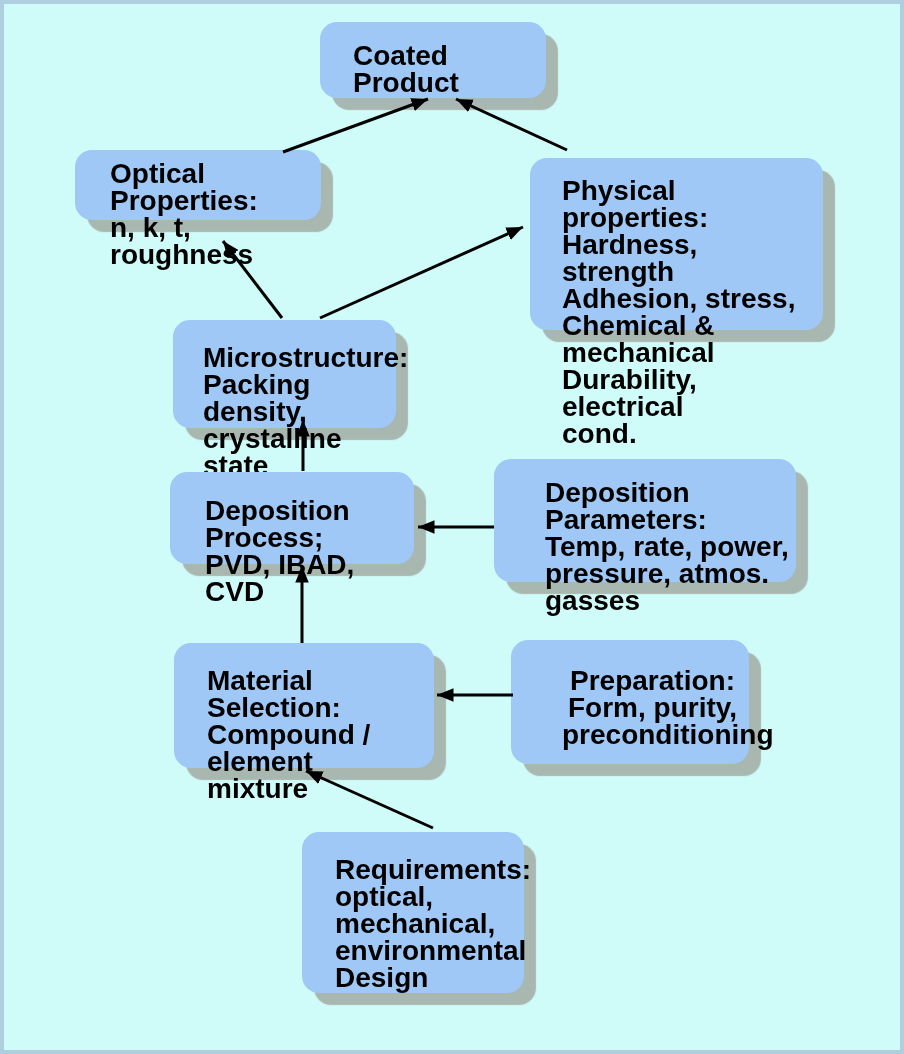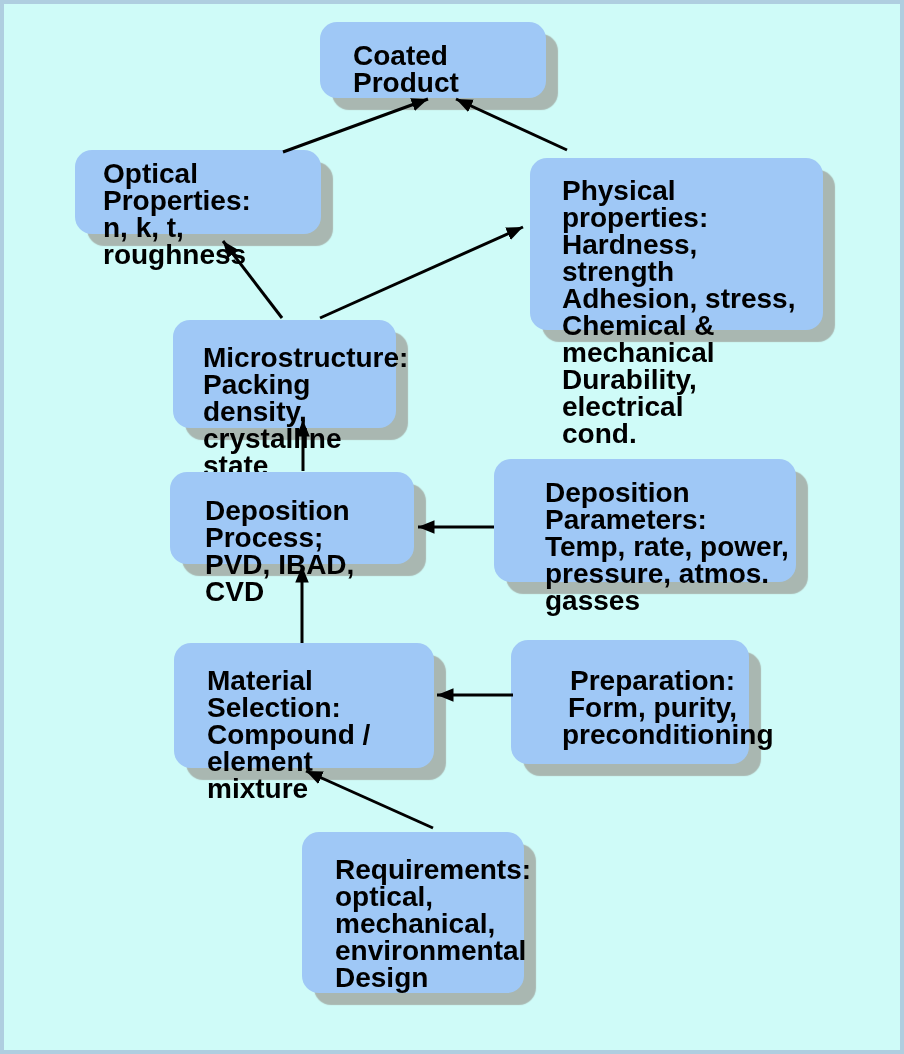--- a/index.html
+++ b/index.html
@@ -37,21 +37,21 @@
   .node-text {
     display: block;
     white-space: pre-line;
     font-weight: bold;
     font-size: 28px;
     line-height: 27px;
     color: var(--text, #000000);
   }
   
   .n-coated   { left: 320px; top:  22px; width: 226px; height:  76px; padding: 20px 6px 0 33px; }
-  .n-optical  { left:  75px; top: 150px; width: 246px; height:  84px; padding: 10px 6px 0 28px; }
+  .n-optical  { left:  75px; top: 150px; width: 246px; height:  70px; padding: 10px 6px 0 35px; }
   .n-physical { left: 530px; top: 158px; width: 293px; height: 172px; padding: 19px 6px 0 32px; }
   .n-micro    { left: 173px; top: 320px; width: 223px; height: 108px; padding:  24px 6px 0 30px; }
   .n-depproc  { left: 170px; top: 472px; width: 244px; height:  92px; padding: 25px 6px 0 35px; }
   .n-depparam { left: 494px; top: 459px; width: 302px; height: 123px; padding: 20px 6px 0 51px; }
   .n-matsel   { left: 174px; top: 643px; width: 260px; height: 125px; padding: 24px 6px 0 33px; }
   .n-prep     { left: 511px; top: 640px; width: 238px; height: 124px; padding: 27px 6px 0 51px; text-align: center; }
   .n-req      { left: 302px; top: 832px; width: 222px; height: 161px; padding: 24px 6px 0 33px; }
 </style>
 </head>
 <body>

